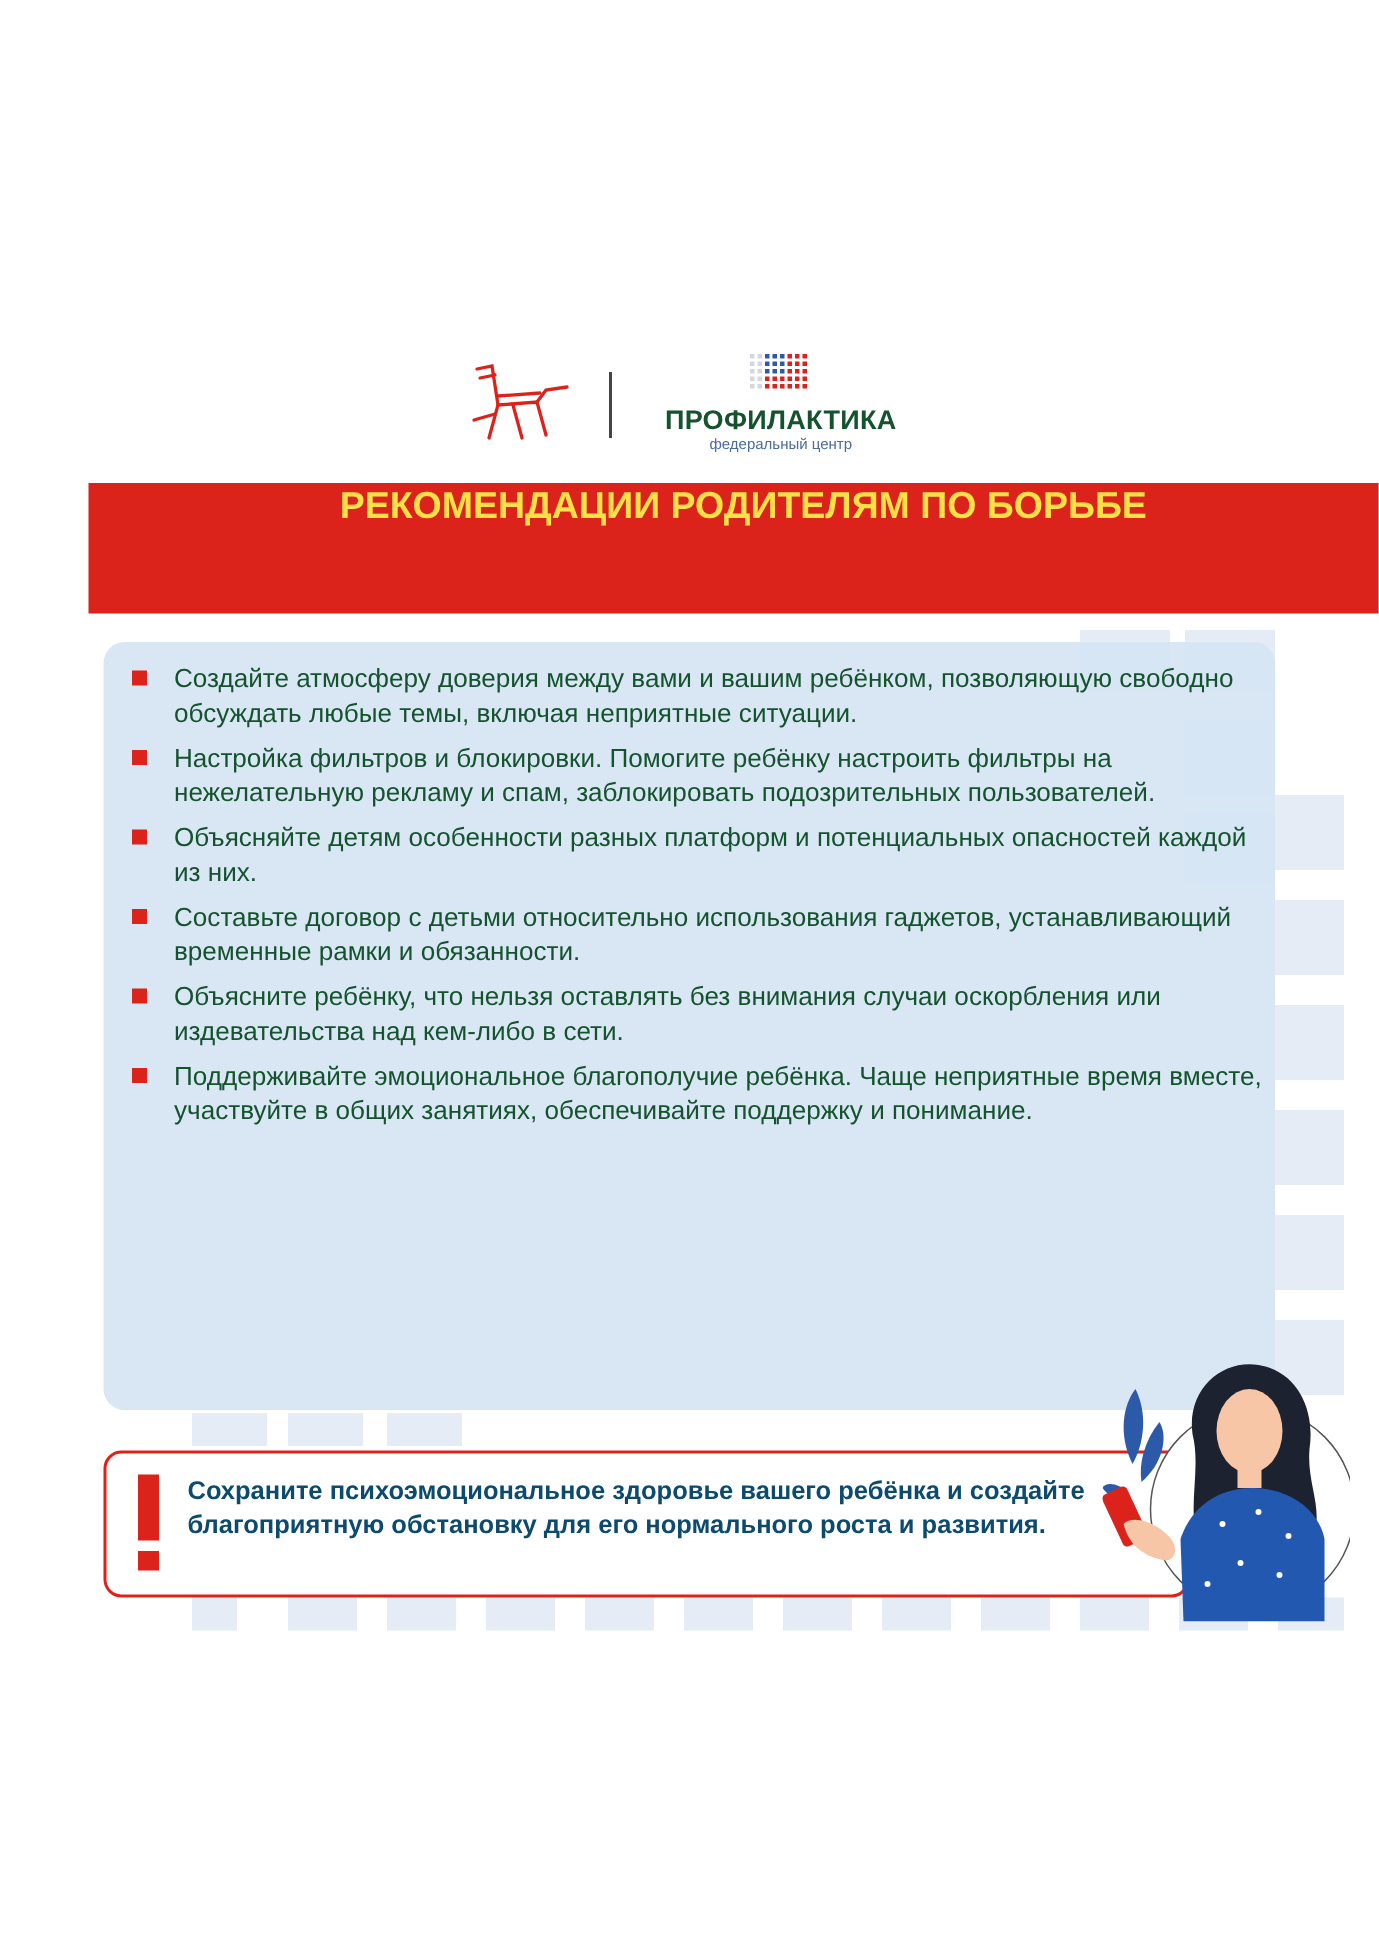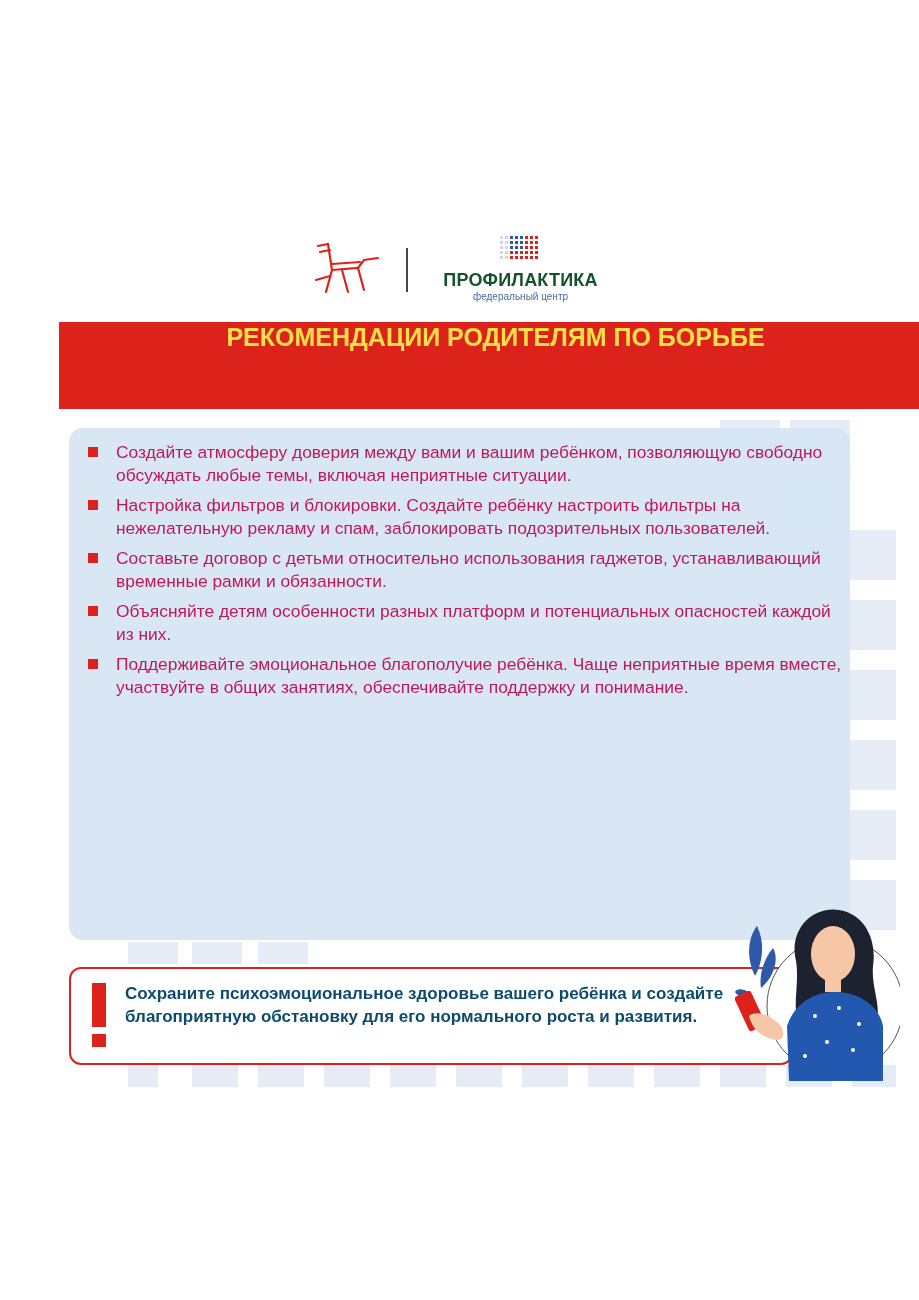--- a/index.html
+++ b/index.html
@@ -15,21 +15,21 @@
                 color:#14532d; font-weight:bold; font-size:18px; letter-spacing:0.2px; }
   .prof-sub { position:absolute; left:438px; top:59px; width:165px; text-align:center;
               color:#4a6aa0; font-size:10px; }
   .banner { position:absolute; left:23px; top:322px; width:873px; height:87px; background:#dc231b;
             color:#fde047; text-align:center; font-weight:bold; font-size:25px; line-height:31px;
             display:flex; flex-direction:row; justify-content:center;margin-left:36px; }
   .panel { position:absolute; left:69px; top:428px; width:781px; height:512px;
            background:rgba(214,229,243,0.92); border-radius:14px; }
   .list { position:absolute; left:88px; top:441px; width:760px; }
   .item { position:relative; padding-left:28px; margin-bottom:8px; font-size:17.4px;
-          line-height:22.5px; color:#be185d; }
+          line-height:22.5px; color:#14532d; }
   .bullet { position:absolute; left:0; top:6px; width:10px; height:10px; background:#dc231b; }
   .notice { position:absolute; left:69px; top:967px; width:720px; height:94px; border:2px solid #dc231b;
             border-radius:12px; background:#fff; }
   .excl { position:absolute; left:18px; top:14px; width:20px; height:66px; }
   .excl .bar { position:absolute; left:3px; top:0; width:14px; height:44px; background:#dc231b; }
   .excl .dot { position:absolute; left:3px; top:51px; width:14px; height:13px; background:#dc231b; }
   .notice-text { position:absolute; left:54px; top:14px; width:620px; font-weight:bold; font-size:17px;
                  line-height:22.5px; color:#0c4a6e; }
   .girl { position:absolute; left:735px; top:896px; width:165px; height:185px; }
 </style>
@@ -129,23 +129,24 @@
   <div class="prof-sub">федеральный центр</div>
 </div>
 
 <div class="banner">
   <div>РЕКОМЕНДАЦИИ РОДИТЕЛЯМ ПО БОРЬБЕ</div>
 </div>
 
 <div class="panel"></div>
 <div class="list">
   <div class="item"><span class="bullet"></span><span>Создайте атмосферу доверия между вами и вашим ребёнком, позволяющую свободно обсуждать любые темы, включая неприятные ситуации.</span></div>
-  <div class="item"><span class="bullet"></span><span>Настройка фильтров и блокировки. Создайте ребёнку настроить фильтры на нежелательную рекламу и спам, заблокировать подозрительных пользователей.</span></div>
+  <div class="item"><span class="bullet"></span><span>Настройка фильтров и блокировки. Помогите ребёнку настроить фильтры на нежелательную рекламу и спам, заблокировать подозрительных пользователей.</span></div>
+  <div class="item"><span class="bullet"></span><span>Объясняйте детям особенности разных платформ и потенциальных опасностей каждой из них.</span></div>
   <div class="item"><span class="bullet"></span><span>Составьте договор с детьми относительно использования гаджетов, устанавливающий временные рамки и обязанности.</span></div>
-  <div class="item"><span class="bullet"></span><span>Объясняйте детям особенности разных платформ и потенциальных опасностей каждой из них.</span></div>
+  <div class="item"><span class="bullet"></span><span>Объясните ребёнку, что нельзя оставлять без внимания случаи оскорбления или издевательства над кем-либо в сети.</span></div>
   <div class="item"><span class="bullet"></span><span>Поддерживайте эмоциональное благополучие ребёнка. Чаще неприятные время вместе, участвуйте в общих занятиях, обеспечивайте поддержку и понимание.</span></div>
 </div>
 
 <div class="notice">
   <div class="excl">
     <div class="bar"></div>
       <div class="dot"></div>
   </div>
   <div class="notice-text">Сохраните психоэмоциональное здоровье вашего ребёнка и создайте благоприятную обстановку для его нормального роста и развития.</div>
 </div>

